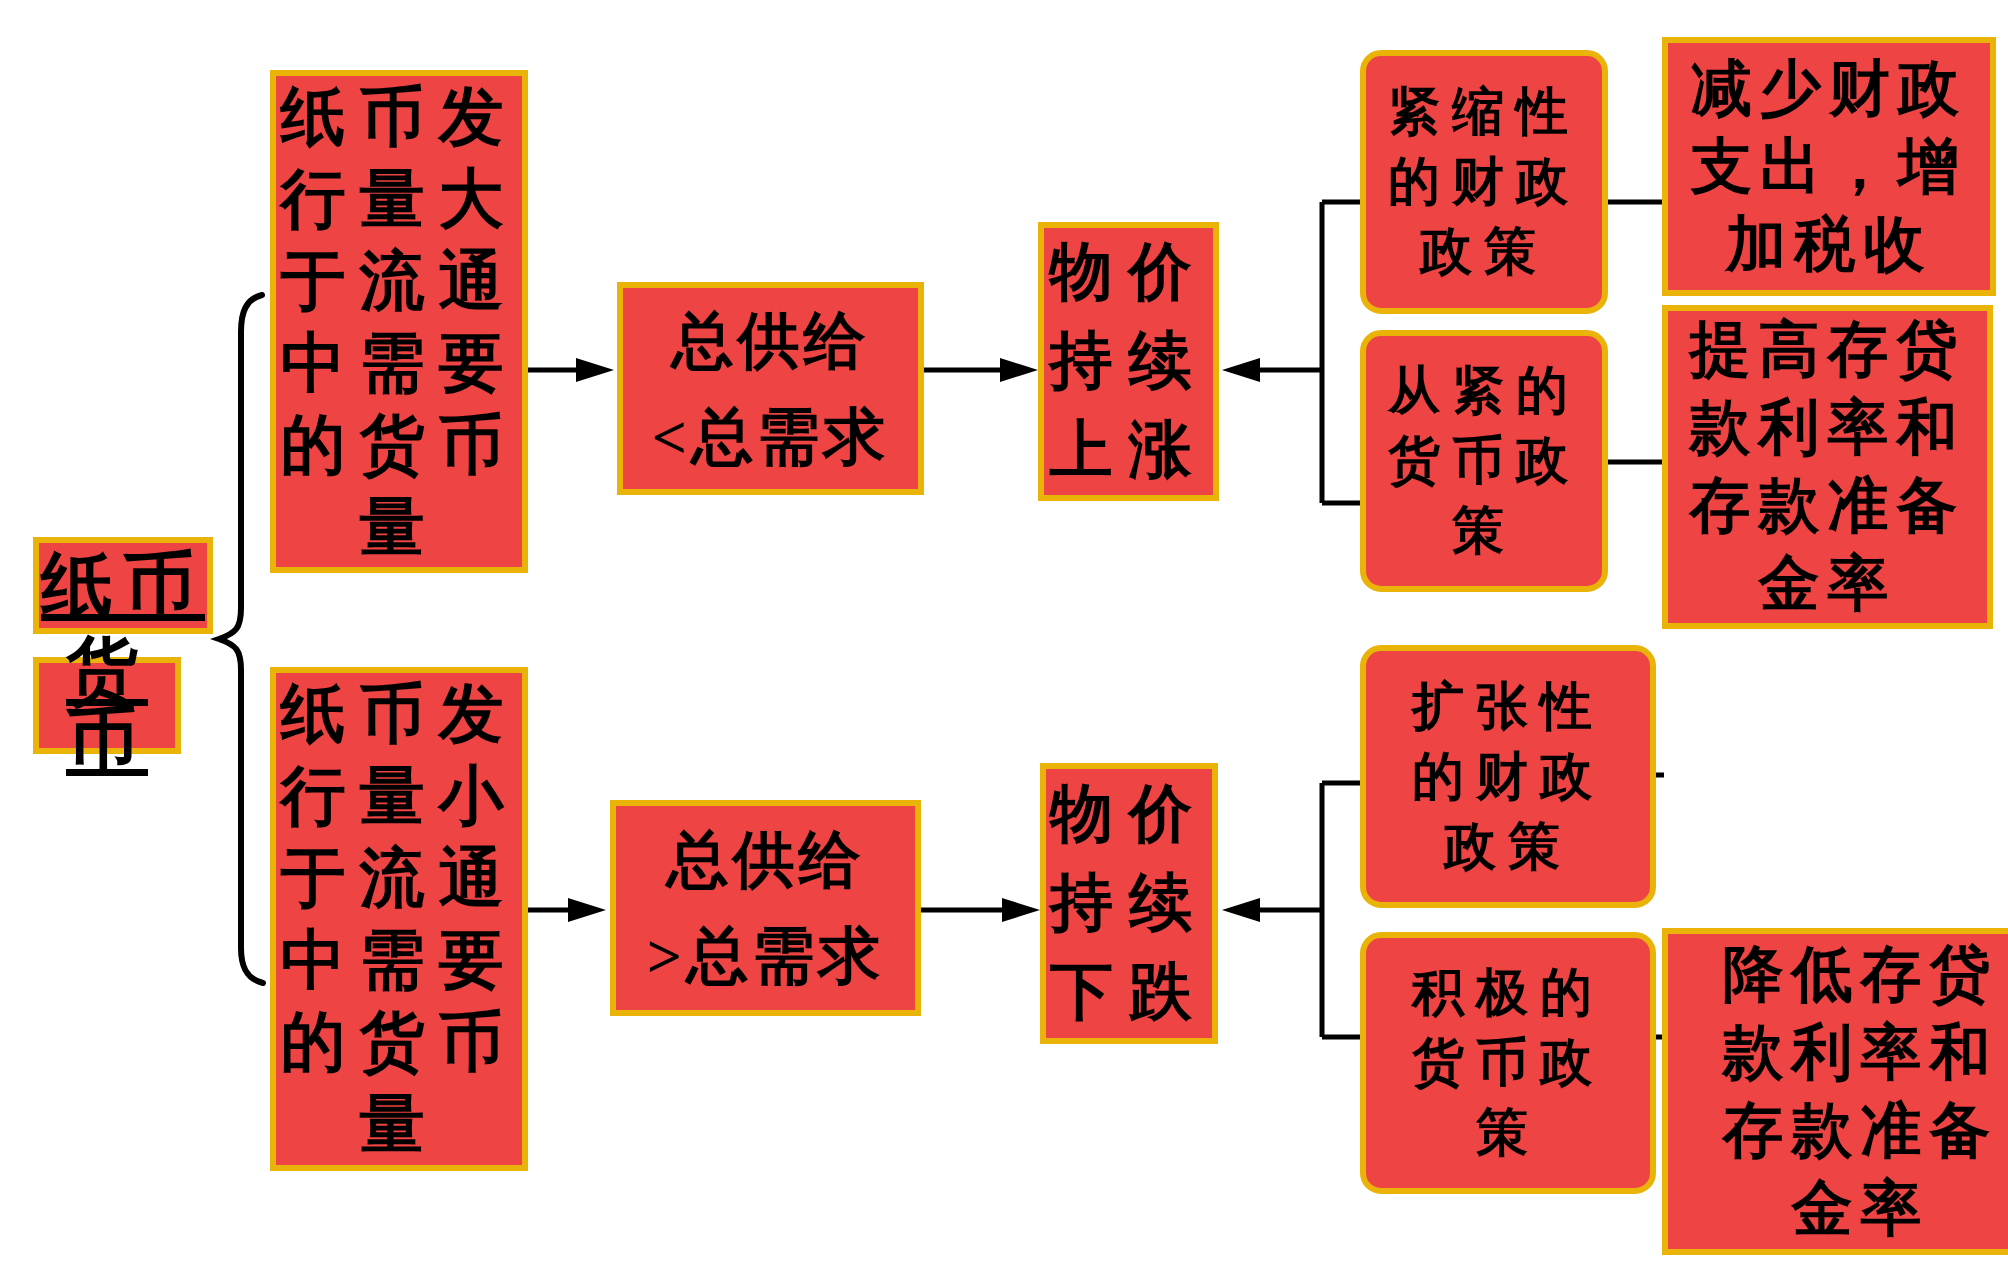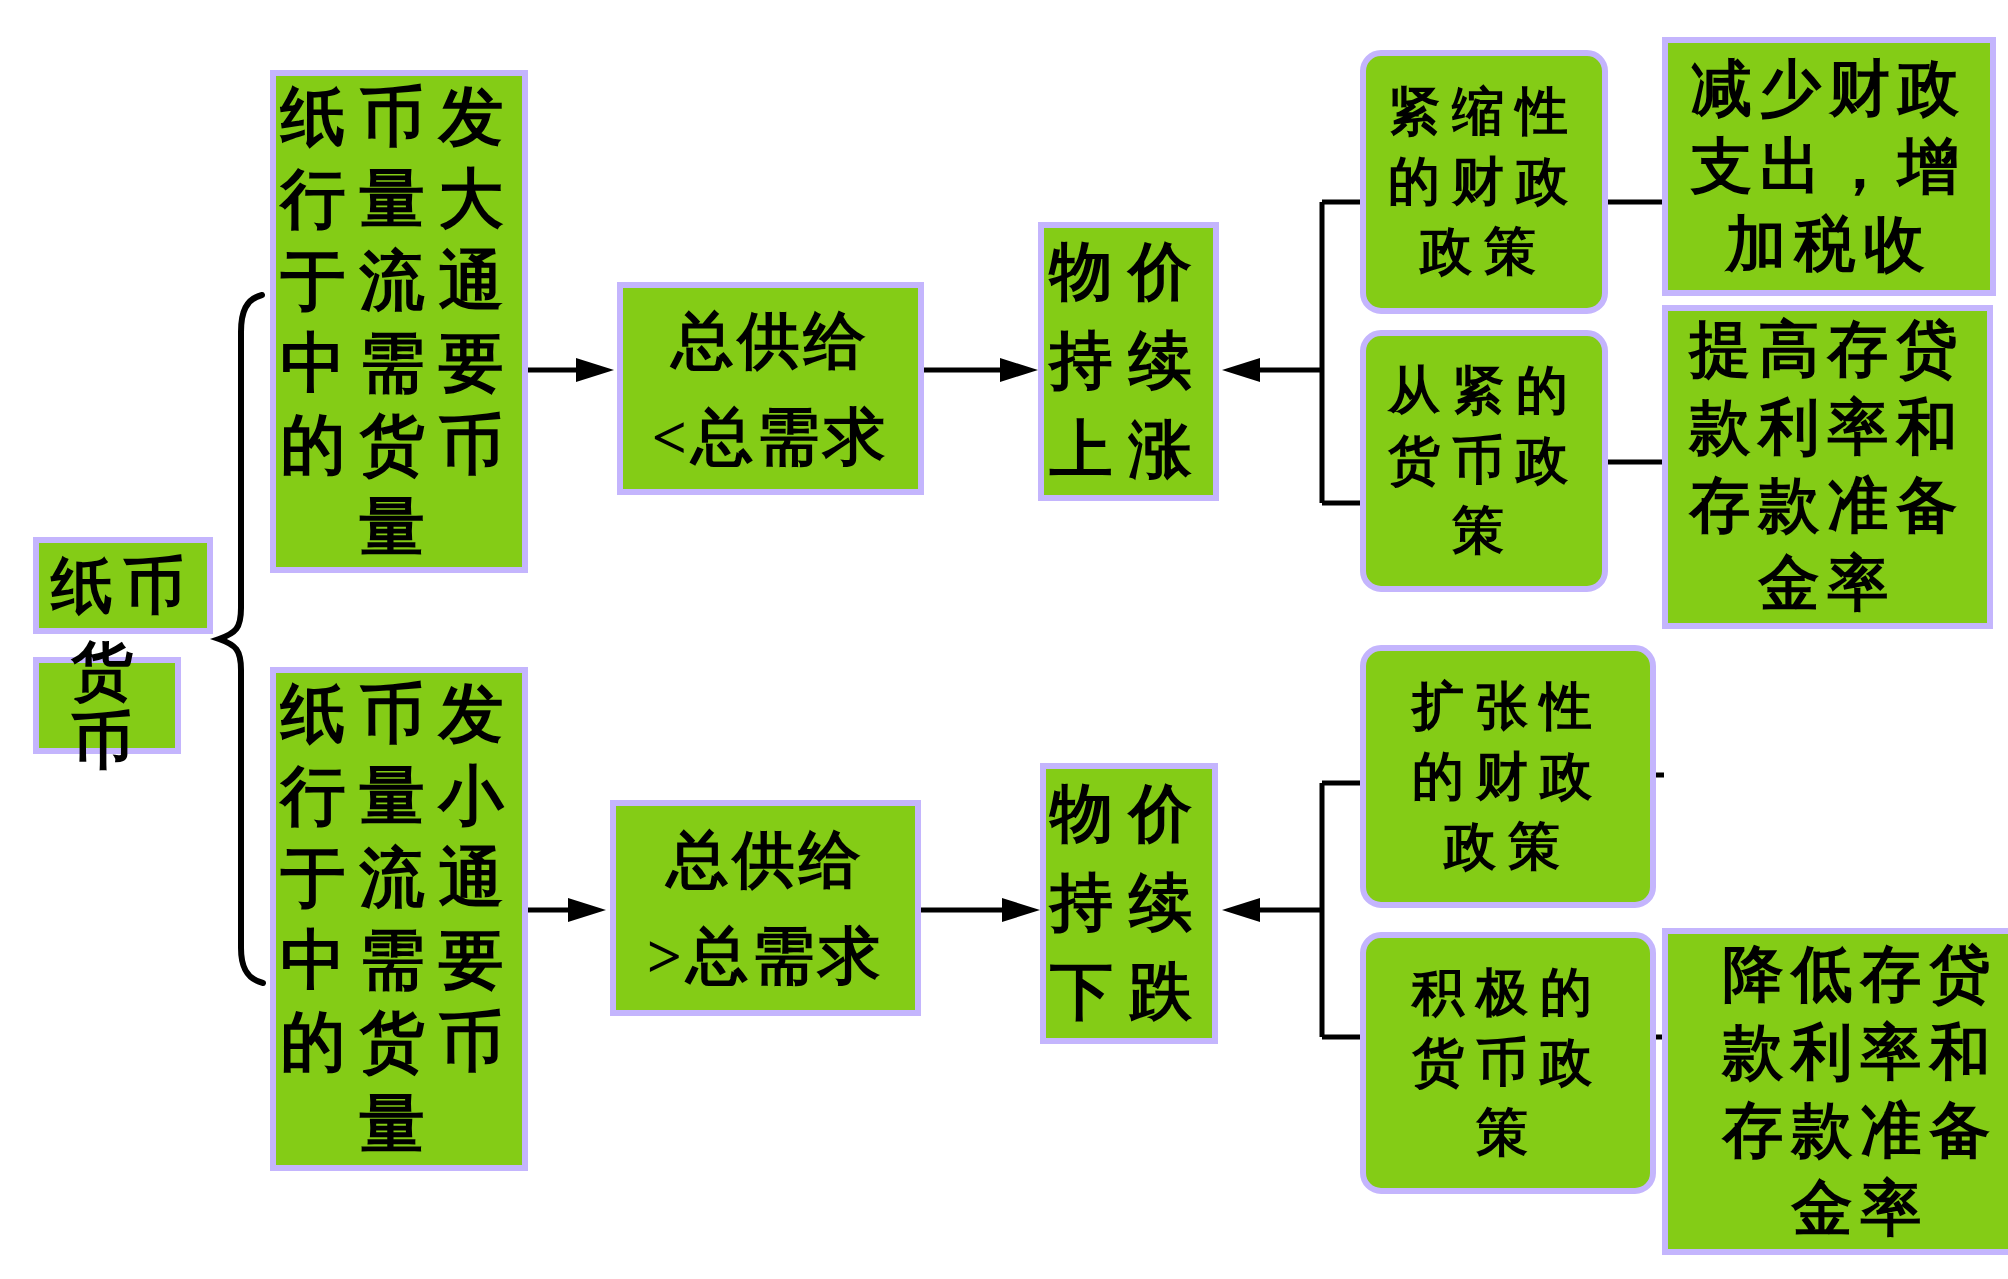--- a/index.html
+++ b/index.html
@@ -8,36 +8,36 @@
     width:2008px;height:1279px;
     background:#ffffff;
     font-family:"Liberation Serif","DejaVu Serif",serif;
     color:#000;
     overflow:hidden;
   }
   .wires{position:absolute;left:0;top:0;width:2008px;height:1279px;}
   .box{
     position:absolute;
     box-sizing:border-box;
-    border:6px solid #c4b5fd;
-    background:#84cc16;
+    border:6px solid #eab308;
+    background:#ef4444;
     display:flex;
     align-items:center;
     justify-content:center;
     text-align:center;
     white-space:pre-line;
     font-weight:bold;
     color:#000;
   }
   .cond   {font-size:65px;line-height:82px;letter-spacing:14px;}
   .supply {font-size:62px;line-height:96px;letter-spacing:4px;}
   .price  {font-size:63px;line-height:89px;letter-spacing:16px;}
   .policy {font-size:52px;line-height:70px;letter-spacing:12px;border-radius:21px;}
   .action {font-size:61px;line-height:78px;letter-spacing:8px;}
-  .subject{font-size:62px;line-height:70px;letter-spacing:10px;}
+  .subject{font-size:72px;line-height:70px;letter-spacing:10px;text-decoration:underline;}
 </style>
 </head>
 <body>
 
 <div class="stage">
 
   <svg class="wires" viewBox="0 0 2008 1279" xmlns="http://www.w3.org/2000/svg">
 
     <path d="M 262 295 C 246 299 241 312 241 332 L 241 608
              C 241 628 236 633 219 639

